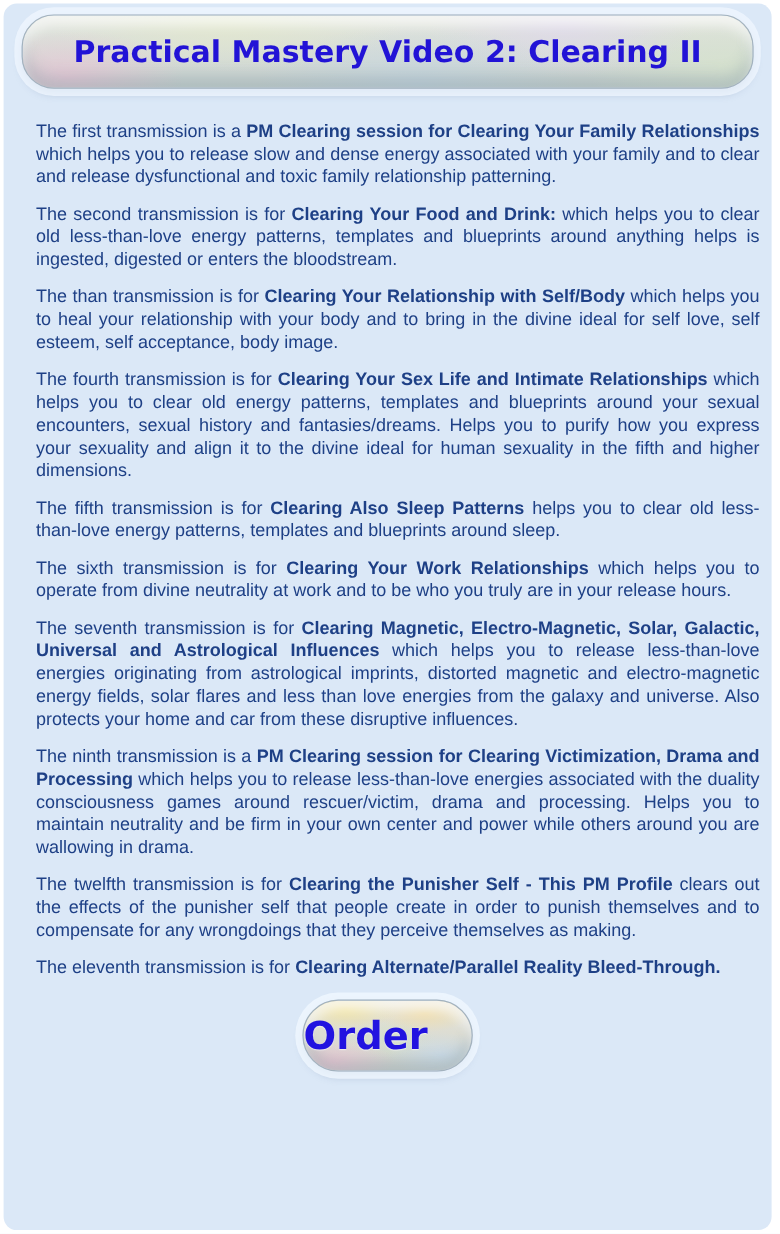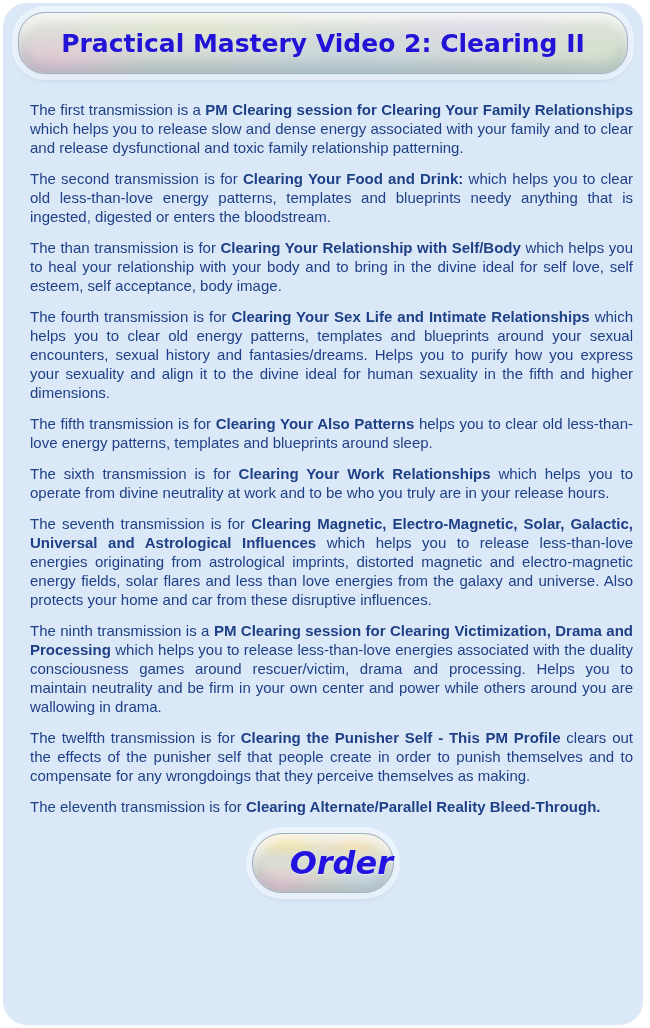--- a/index.html
+++ b/index.html
@@ -13,21 +13,21 @@
   .page {
     position: relative;
     width: 650px;
     height: 1028px;
     background: #ffffff;
   }
   .panel {
     position: absolute;
     left: 3px; top: 3px; right: 7px; bottom: 3px;
     background: #dbe8f7;
-    border-radius: 24px;
+    border-radius: 11px;
     overflow: hidden;
   }
   .title-banner {
     margin: 9px 15px 0 15px;
     height: 60px;
     border-radius: 27px;
     border: 1px solid #a3b2be;
     display: flex;
     align-items: center;
     justify-content: center;
@@ -68,34 +68,33 @@
     margin-top: 17px;
   }
   .order-button {
     width: 140px;
     height: 58px;
     border: 1px solid #a3b2be;
     border-radius: 30px;
     cursor: pointer;
     display: flex;
     align-items: center;
-    justify-content: flex-end;
+    justify-content: flex-start;
     background:
       radial-gradient(ellipse 60px 24px at 25% 12%, rgba(240,226,158,0.95), transparent 72%),
       radial-gradient(ellipse 55px 22px at 72% 18%, rgba(242,222,170,0.85), transparent 72%),
       radial-gradient(ellipse 70px 28px at 18% 88%, rgba(236,201,212,0.95), transparent 72%),
       radial-gradient(ellipse 60px 26px at 82% 78%, rgba(203,219,231,0.95), transparent 72%),
       radial-gradient(ellipse 55px 24px at 50% 55%, rgba(211,226,204,0.75), transparent 72%),
       linear-gradient(#e5e2d4, #d3d7d2);
     box-shadow:
       0 0 0 6px rgba(240,247,255,0.80),
       0 4px 7px rgba(120,145,180,0.45),
       inset 0 8px 9px rgba(255,255,255,0.65),
       inset 0 -9px 11px rgba(110,135,150,0.30);
-    font-style: italic;
   }
   .order-label {
     font-family: "DejaVu Sans", sans-serif;
     font-weight: bold;
     font-size: 32px;
     color: #2213e0;
     text-shadow: 0 1px 1px rgba(255,255,255,0.6);
   }
 </style>
 </head>
@@ -103,24 +102,24 @@
 
 <div class="page">
   <div class="panel">
 
     <div class="title-banner">
       <span class="title-text">Practical Mastery Video 2: Clearing II</span>
     </div>
 
     <div class="content">
         <p class="para"><span>The first transmission is a </span><b>PM Clearing session for Clearing Your Family Relationships</b><span> which helps you to release slow and dense energy associated with your family and to clear and release dysfunctional and toxic family relationship patterning.</span></p>
-        <p class="para"><span>The second transmission is for </span><b>Clearing Your Food and Drink:</b><span> which helps you to clear old less-than-love energy patterns, templates and blueprints needy anything that is ingested, digested or enters the bloodstream.</span></p>
+        <p class="para"><span>The second transmission is for </span><b>Clearing Your Food and Drink:</b><span> which helps you to clear old less-than-love energy patterns, templates and blueprints around anything helps is ingested, digested or enters the bloodstream.</span></p>
         <p class="para"><span>The than transmission is for </span><b>Clearing Your Relationship with Self/Body</b><span> which helps you to heal your relationship with your body and to bring in the divine ideal for self love, self esteem, self acceptance, body image.</span></p>
         <p class="para"><span>The fourth transmission is for </span><b>Clearing Your Sex Life and Intimate Relationships</b><span> which helps you to clear old energy patterns, templates and blueprints around your sexual encounters, sexual history and fantasies/dreams. Helps you to purify how you express your sexuality and align it to the divine ideal for human sexuality in the fifth and higher dimensions.</span></p>
-        <p class="para"><span>The fifth transmission is for </span><b>Clearing Your Also Patterns</b><span> helps you to clear old less-than-love energy patterns, templates and blueprints around sleep.</span></p>
+        <p class="para"><span>The fifth transmission is for </span><b>Clearing Also Sleep Patterns</b><span> helps you to clear old less-than-love energy patterns, templates and blueprints around sleep.</span></p>
         <p class="para"><span>The sixth transmission is for </span><b>Clearing Your Work Relationships</b><span> which helps you to operate from divine neutrality at work and to be who you truly are in your release hours.</span></p>
         <p class="para"><span>The seventh transmission is for </span><b>Clearing Magnetic, Electro-Magnetic, Solar, Galactic, Universal and Astrological Influences</b><span> which helps you to release less-than-love energies originating from astrological imprints, distorted magnetic and electro-magnetic energy fields, solar flares and less than love energies from the galaxy and universe. Also protects your home and car from these disruptive influences.</span></p>
         <p class="para"><span>The ninth transmission is a </span><b>PM Clearing session for Clearing Victimization, Drama and Processing</b><span> which helps you to release less-than-love energies associated with the duality consciousness games around rescuer/victim, drama and processing. Helps you to maintain neutrality and be firm in your own center and power while others around you are wallowing in drama.</span></p>
         <p class="para"><span>The twelfth transmission is for </span><b>Clearing the Punisher Self - This PM Profile</b><span> clears out the effects of the punisher self that people create in order to punish themselves and to compensate for any wrongdoings that they perceive themselves as making.</span></p>
         <p class="para"><span>The eleventh transmission is for </span><b>Clearing Alternate/Parallel Reality Bleed-Through.</b></p>
       </div>
 
     <div class="order-row">
       <div class="order-button">
         <span class="order-label">Order</span>

